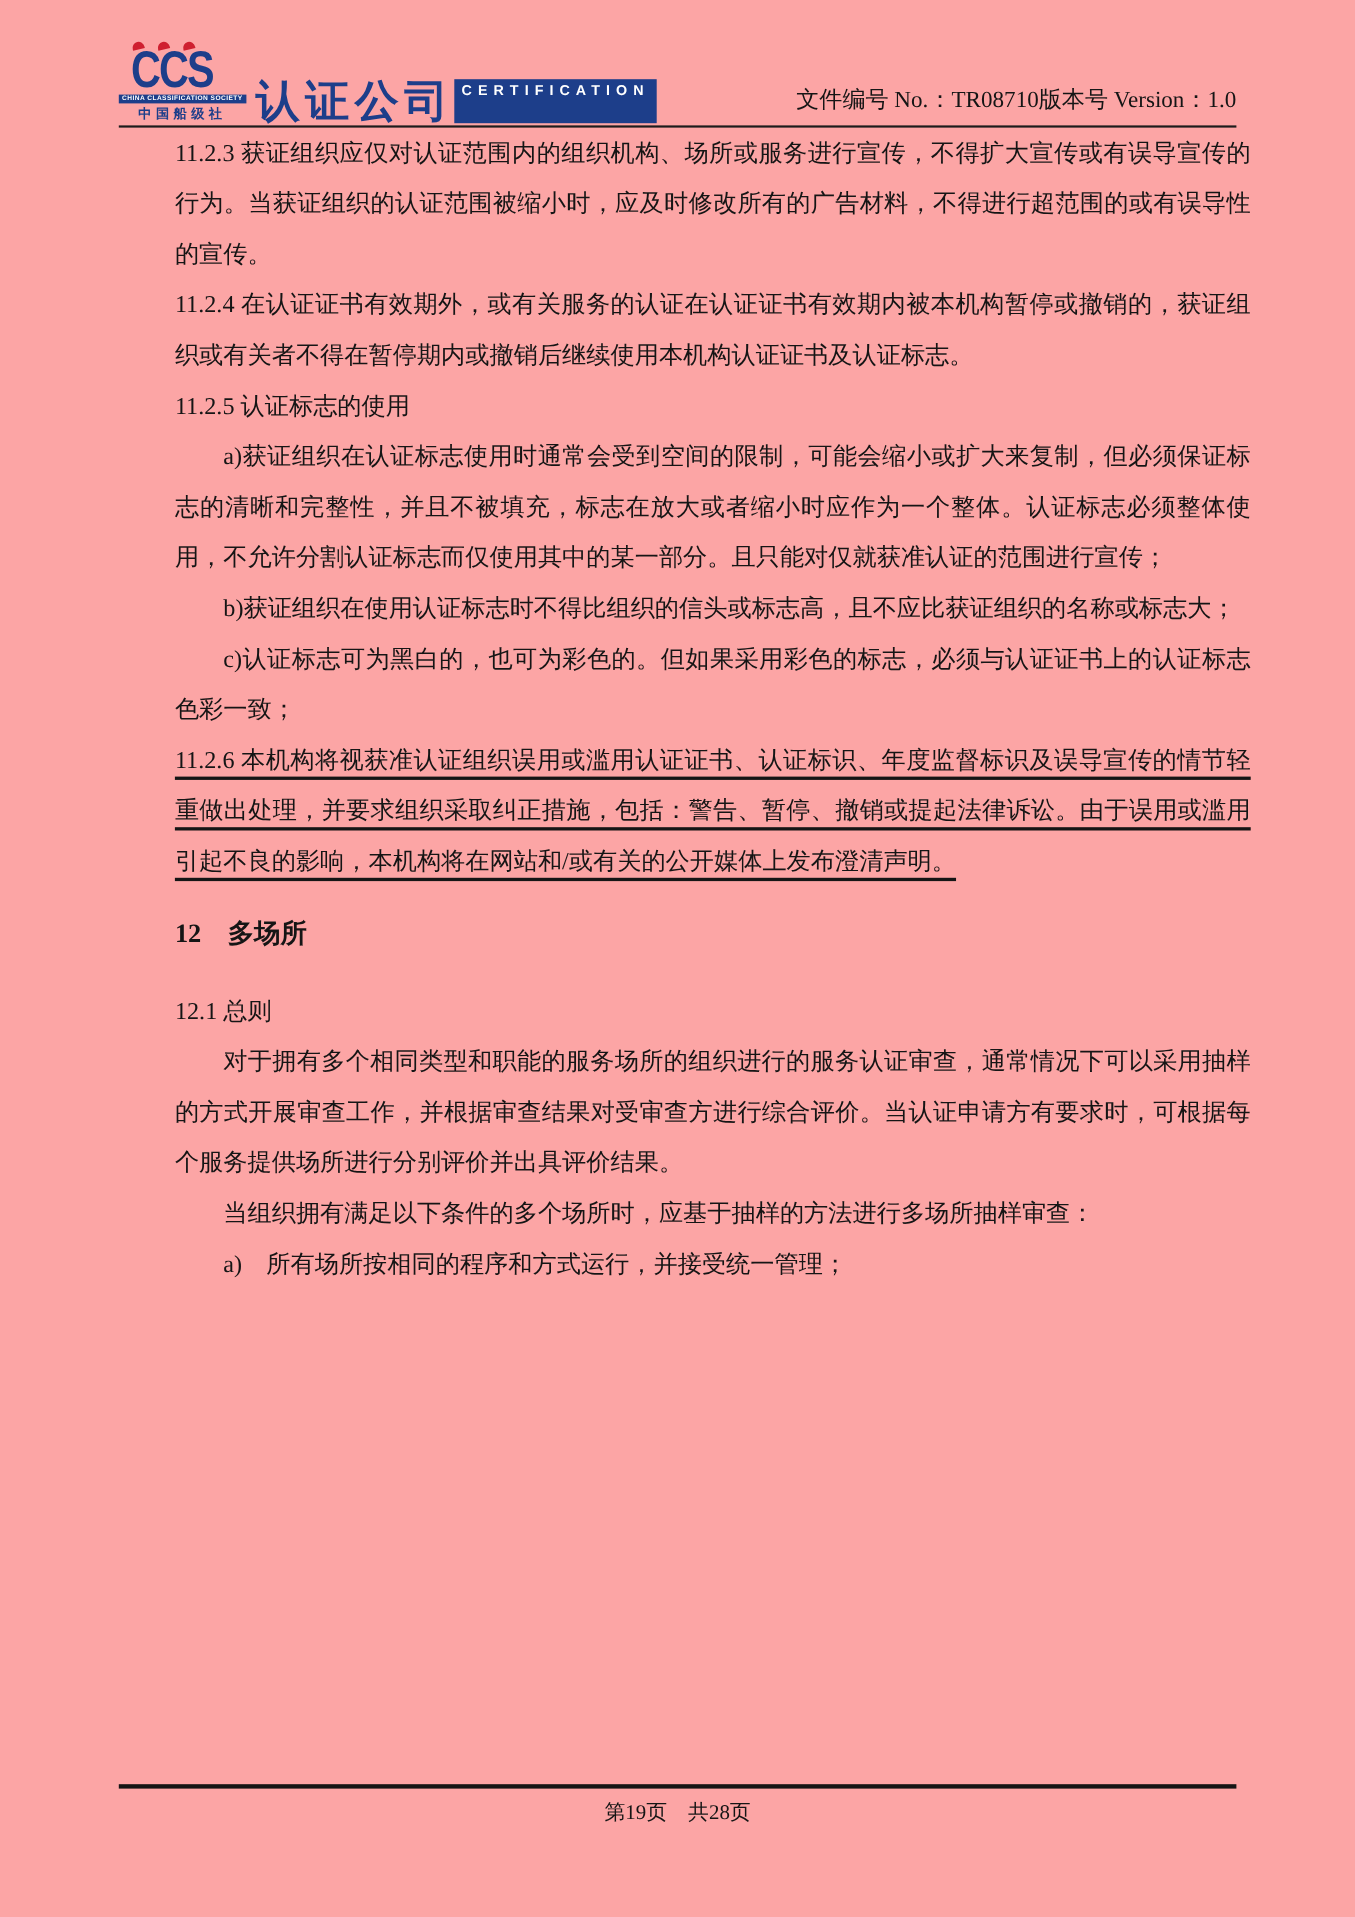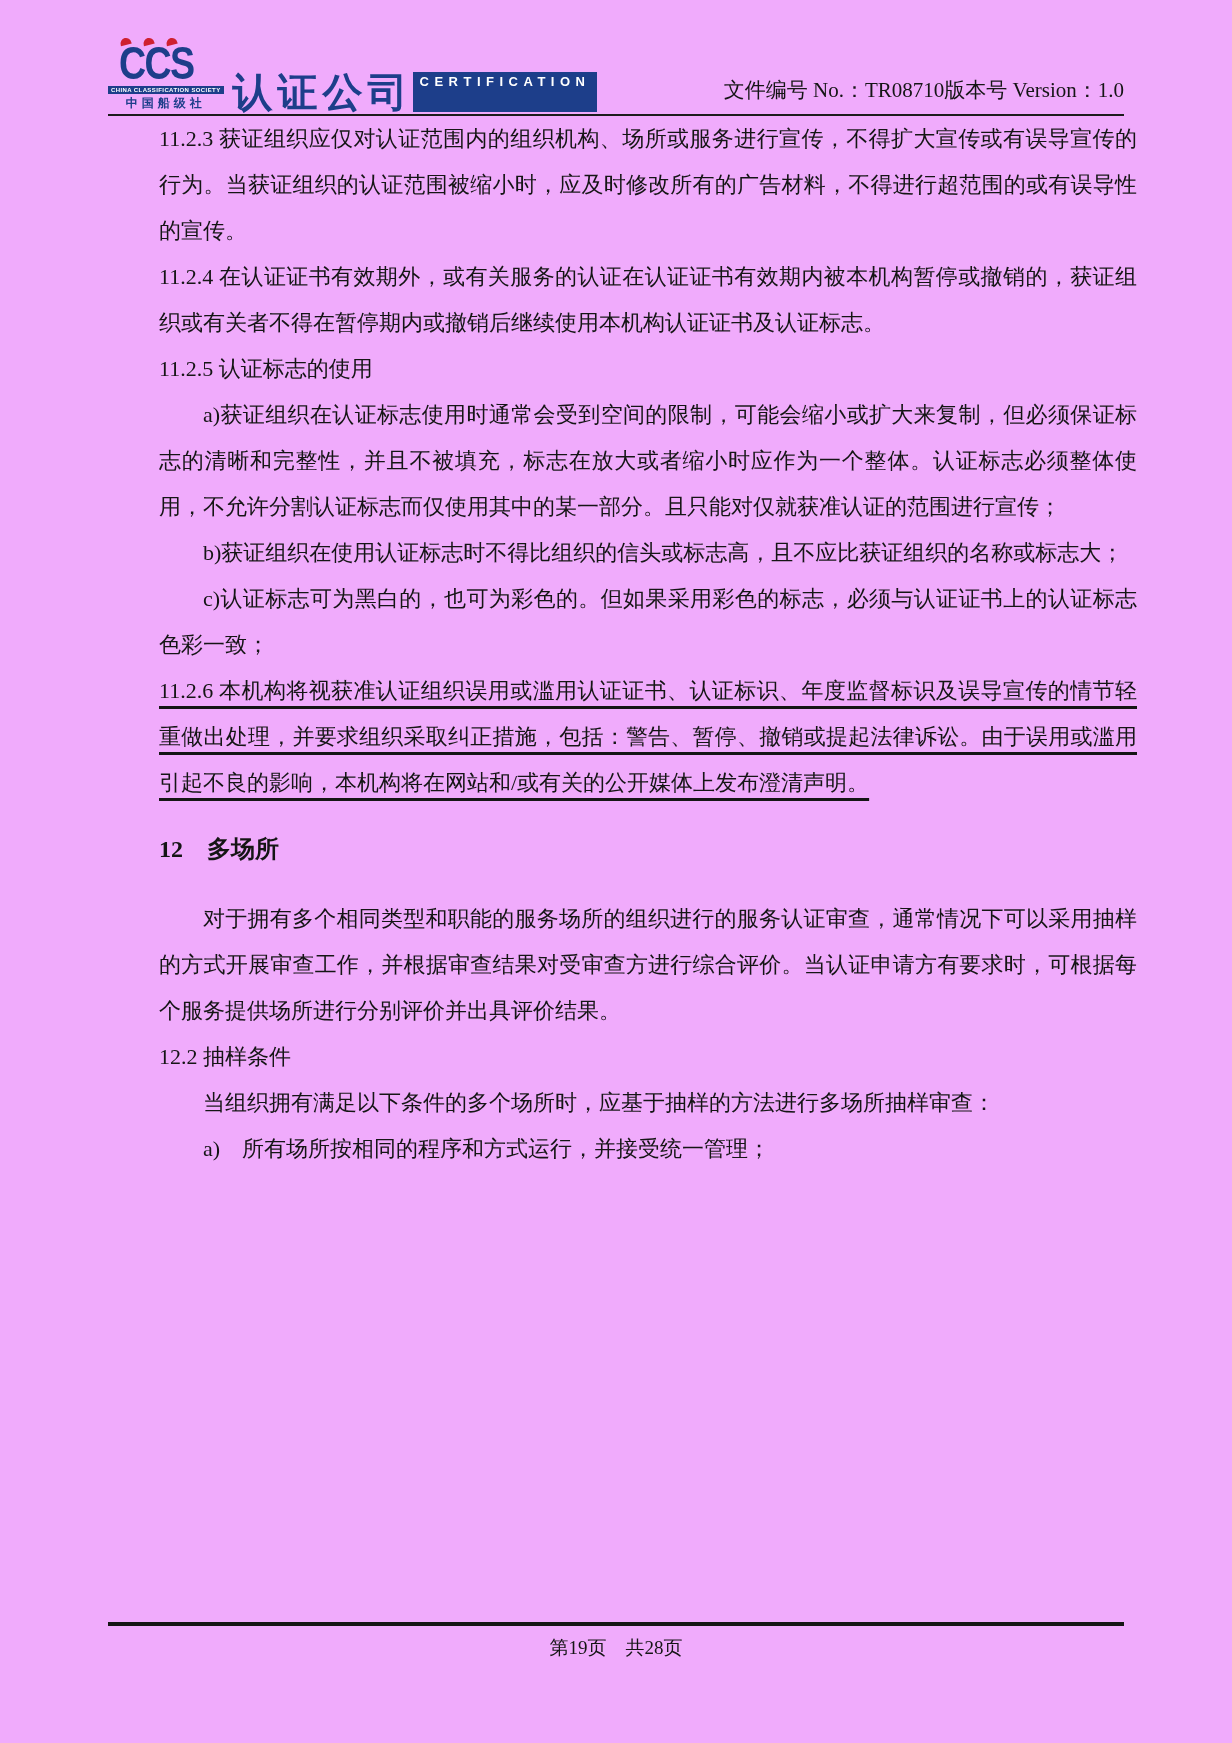--- a/index.html
+++ b/index.html
@@ -1,21 +1,21 @@
 <!DOCTYPE html>
 <html><head>
 <meta charset="utf-8">
 <style>
   html, body { margin: 0; padding: 0; background: #e8e8e8; }
   .page {
     position: relative;
     width: 1232px;
     height: 1743px;
     margin: 0 auto;
-    background: #f0abfc;
+    background: #fca5a5;
     overflow: hidden;
     font-family: "Liberation Serif", "DejaVu Serif", serif;
     color: #151515;
   }
 
   
   .header {
     position: absolute;
     top: 0; left: 108px;
     width: 1016px;
@@ -147,22 +147,22 @@
 
   <div class="doc-body">
     <p>11.2.3 获证组织应仅对认证范围内的组织机构、场所或服务进行宣传，不得扩大宣传或有误导宣传的行为。当获证组织的认证范围被缩小时，应及时修改所有的广告材料，不得进行超范围的或有误导性的宣传。</p>
     <p>11.2.4 在认证证书有效期外，或有关服务的认证在认证证书有效期内被本机构暂停或撤销的，获证组织或有关者不得在暂停期内或撤销后继续使用本机构认证证书及认证标志。</p>
     <p>11.2.5 认证标志的使用</p>
     <p class="indent">a)获证组织在认证标志使用时通常会受到空间的限制，可能会缩小或扩大来复制，但必须保证标志的清晰和完整性，并且不被填充，标志在放大或者缩小时应作为一个整体。认证标志必须整体使用，不允许分割认证标志而仅使用其中的某一部分。且只能对仅就获准认证的范围进行宣传；</p>
     <p class="indent">b)获证组织在使用认证标志时不得比组织的信头或标志高，且不应比获证组织的名称或标志大；</p>
     <p class="indent">c)认证标志可为黑白的，也可为彩色的。但如果采用彩色的标志，必须与认证证书上的认证标志色彩一致；</p>
     <p class="ul-para">11.2.6 本机构将视获准认证组织误用或滥用认证证书、认证标识、年度监督标识及误导宣传的情节轻重做出处理，并要求组织采取纠正措施，包括：警告、暂停、撤销或提起法律诉讼。由于误用或滥用引起不良的影响，本机构将在网站和/或有关的公开媒体上发布澄清声明。</p>
     <p class="h-major">12　多场所</p>
+    <p>12.1 总则</p>
     <p class="indent">对于拥有多个相同类型和职能的服务场所的组织进行的服务认证审查，通常情况下可以采用抽样的方式开展审查工作，并根据审查结果对受审查方进行综合评价。当认证申请方有要求时，可根据每个服务提供场所进行分别评价并出具评价结果。</p>
-    <p>12.2 抽样条件</p>
     <p class="indent">当组织拥有满足以下条件的多个场所时，应基于抽样的方法进行多场所抽样审查：</p>
     <p class="indent">a)　所有场所按相同的程序和方式运行，并接受统一管理；</p>
   </div>
 
   <div class="footer">
     <span>第19页　共28页</span>
   </div>
 
 </div>
 

